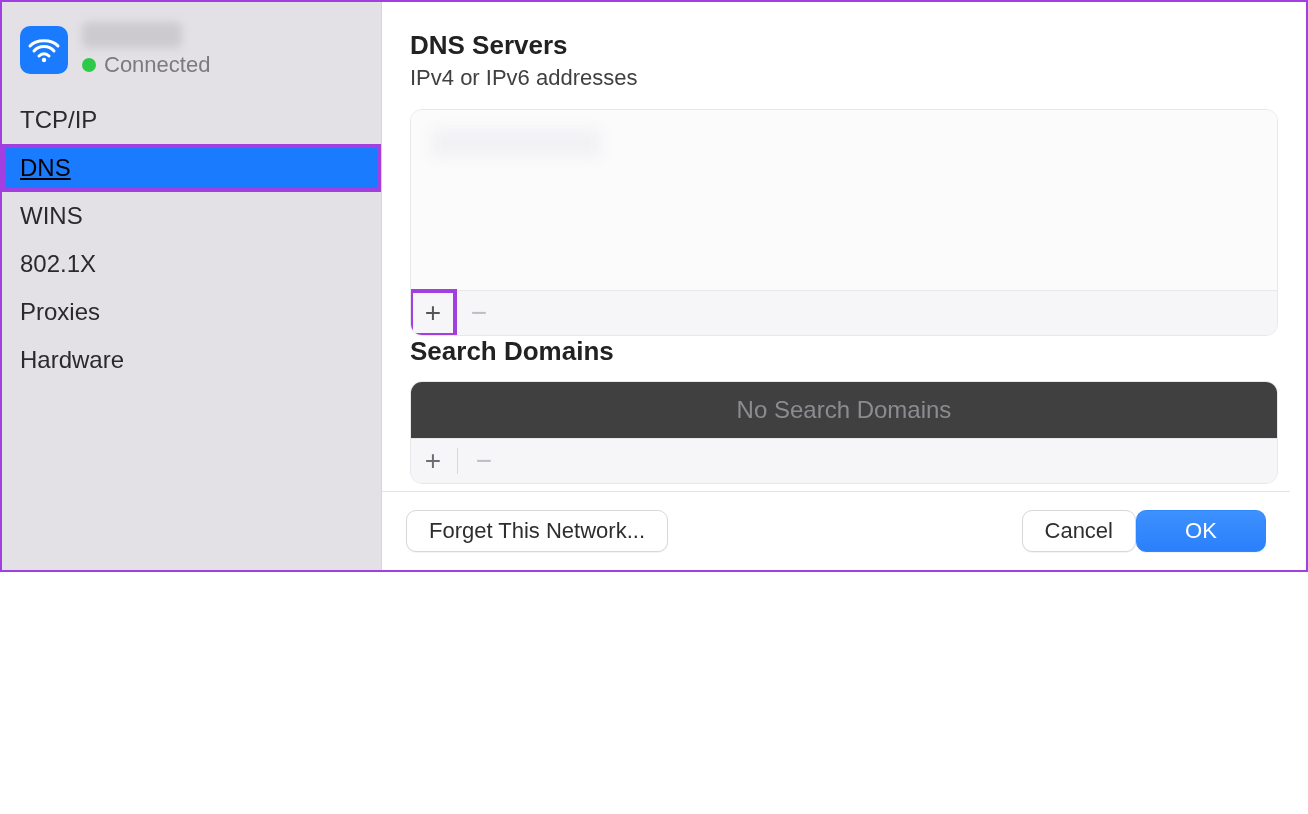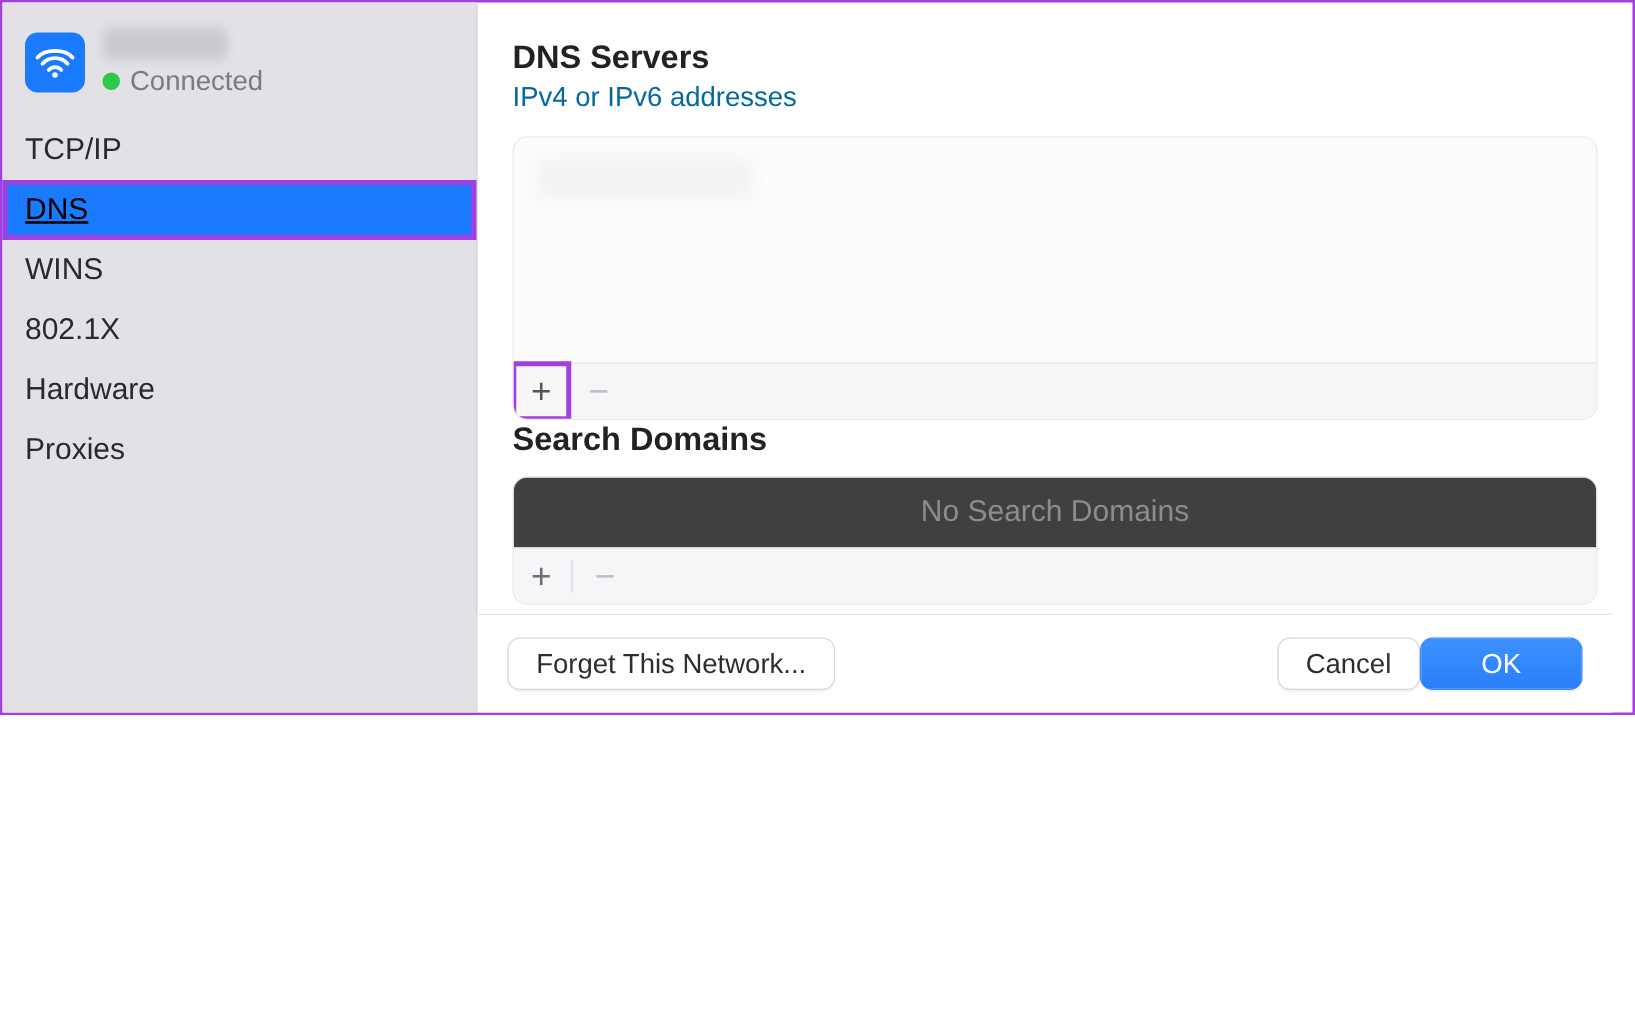--- a/index.html
+++ b/index.html
@@ -70,21 +70,21 @@
   .main {
     flex:1;
     padding:28px 28px 18px 28px;
     display:flex; flex-direction:column;
     position:relative;
   }
   .section-title {
     font-size:26px; font-weight:600; color:#222;
   }
   .section-sub {
-    font-size:22px; color:#0369a1; margin-top:4px;
+    font-size:22px; color:#404040; margin-top:4px;
   }
 
   .panel {
     margin-top:18px;
     border:1px solid #e8e7ea;
     border-radius:12px;
     background:#fcfcfd;
     overflow:hidden;
   }
   .panel-body { min-height:180px; padding:18px 20px; background:#fbfbfc; }
@@ -174,22 +174,22 @@
           <span class="status-text">Connected</span>
         </div>
       </div>
     </div>
 
     <div class="sidebar-list">
       <div class="sidebar-item">TCP/IP</div>
       <div class="sidebar-item selected">DNS</div>
       <div class="sidebar-item">WINS</div>
       <div class="sidebar-item">802.1X</div>
+      <div class="sidebar-item">Proxies</div>
       <div class="sidebar-item">Hardware</div>
-      <div class="sidebar-item">Proxies</div>
     </div>
   </div>
 
   <div class="main">
 
     <div>
       <div class="section-title">DNS Servers</div>
       <div class="section-sub">IPv4 or IPv6 addresses</div>
 
       <div class="panel">

